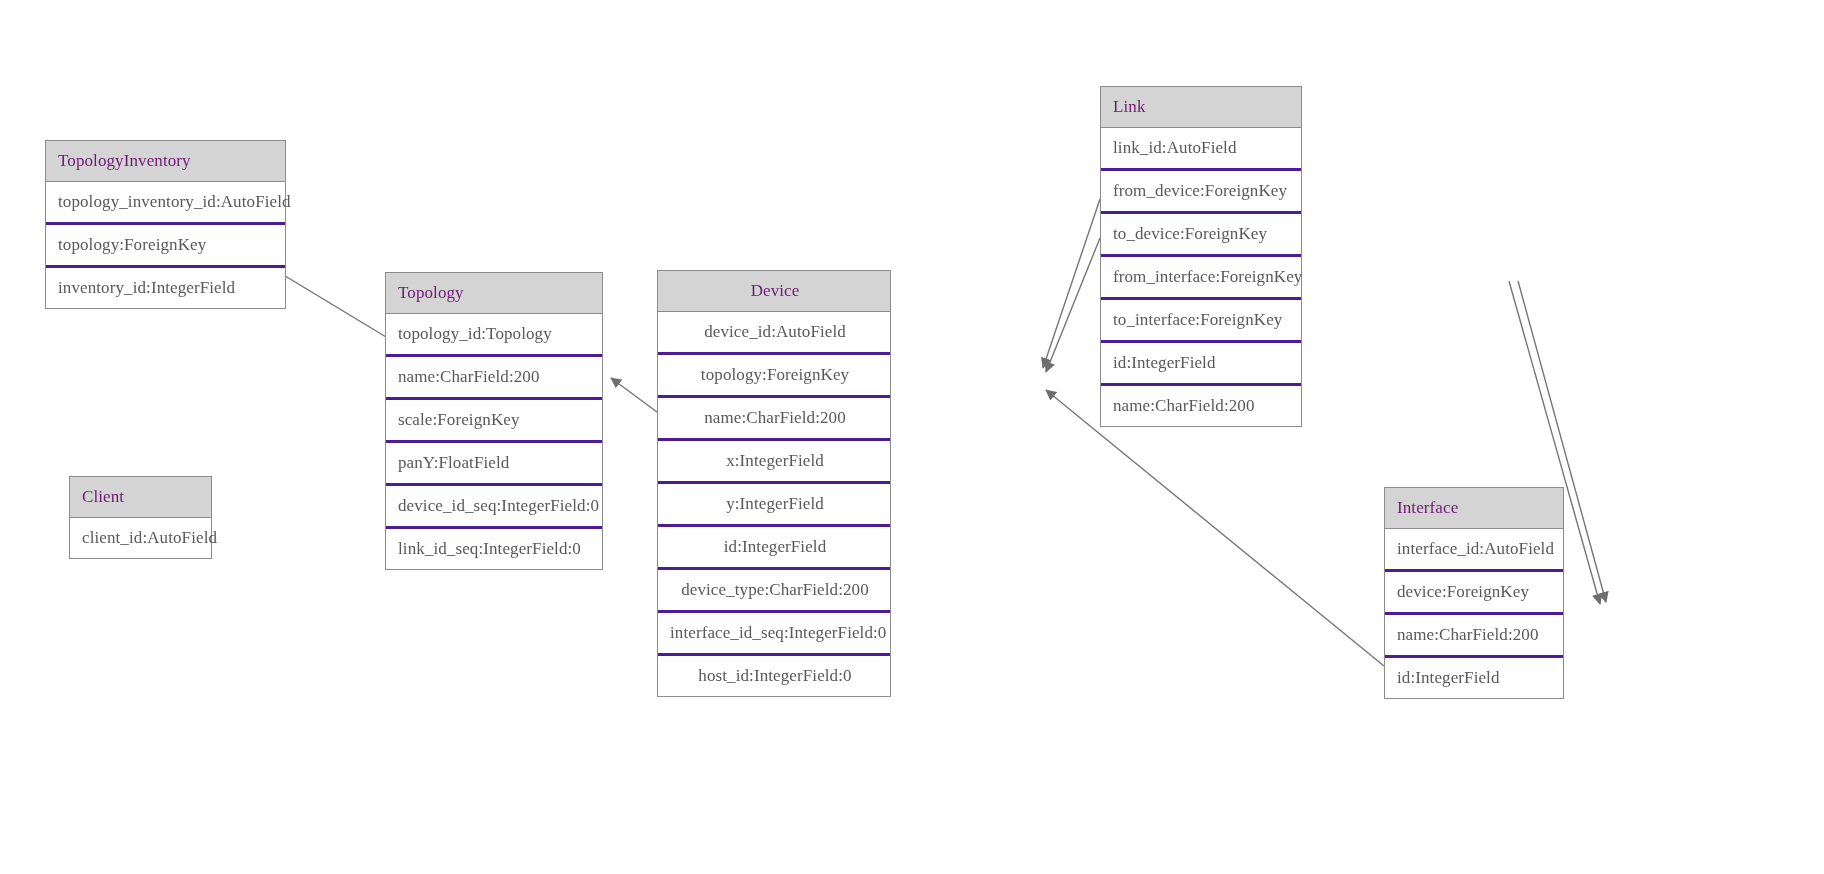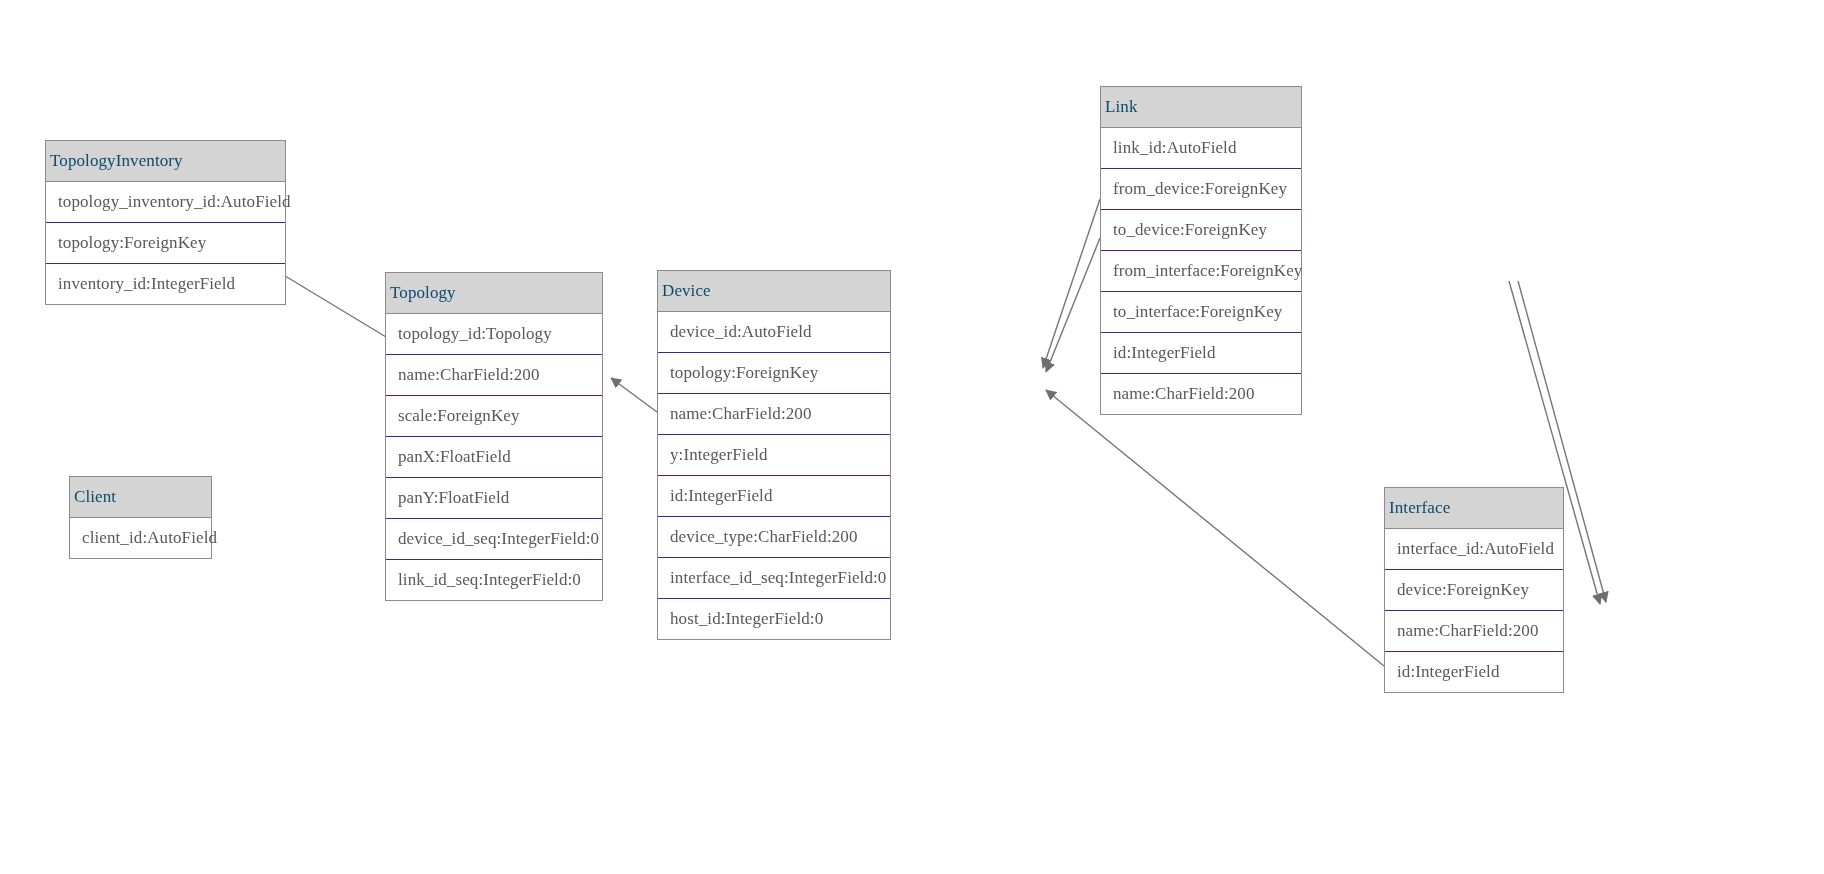--- a/index.html
+++ b/index.html
@@ -28,30 +28,30 @@
     position: absolute;
     box-sizing: border-box;
     border: 1px solid #8c8c8c;
     background: #ffffff;
     z-index: 5;
   }
   .entity-title {
     box-sizing: border-box;
     background: #d4d4d4;
     border-bottom: 1px solid #8c8c8c;
-    color: #0c4a6e;
+    color: #701a75;
     font-size: 17px;
     line-height: 1;
-    padding: 11px 10px 12px 4px;
+    padding: 11px 10px 12px 12px;
     white-space: nowrap;
     letter-spacing: 0.1px;
   }
   .entity-field {
     box-sizing: border-box;
-    border-bottom: 1px solid #4c1d95;
+    border-bottom: 3px solid #4c1d95;
     color: #59595b;
     font-size: 17px;
     line-height: 1;
     padding: 11px 10px 12px 12px;
     white-space: nowrap;
     background: #ffffff;
     letter-spacing: 0.1px;
   }
   .entity-field:last-child {
     border-bottom: none;
@@ -103,30 +103,30 @@
         <div class="entity-title">TopologyInventory</div>
         <div class="entity-field">topology_inventory_id:AutoField</div>
         <div class="entity-field">topology:ForeignKey</div>
         <div class="entity-field">inventory_id:IntegerField</div>
       </div>
       <div class="entity" style="left: 385px; top: 272px; width: 218px;">
         <div class="entity-title">Topology</div>
         <div class="entity-field">topology_id:Topology</div>
         <div class="entity-field">name:CharField:200</div>
         <div class="entity-field">scale:ForeignKey</div>
-        <div class="entity-field">panX:FloatField</div>
         <div class="entity-field">panY:FloatField</div>
         <div class="entity-field">device_id_seq:IntegerField:0</div>
         <div class="entity-field">link_id_seq:IntegerField:0</div>
       </div>
-      <div class="entity" style="left: 657px; top: 270px; width: 234px;">
+      <div class="entity" style="left: 657px; top: 270px; width: 234px; text-align: center;">
         <div class="entity-title">Device</div>
         <div class="entity-field">device_id:AutoField</div>
         <div class="entity-field">topology:ForeignKey</div>
         <div class="entity-field">name:CharField:200</div>
+        <div class="entity-field">x:IntegerField</div>
         <div class="entity-field">y:IntegerField</div>
         <div class="entity-field">id:IntegerField</div>
         <div class="entity-field">device_type:CharField:200</div>
         <div class="entity-field">interface_id_seq:IntegerField:0</div>
         <div class="entity-field">host_id:IntegerField:0</div>
       </div>
       <div class="entity" style="left: 1100px; top: 86px; width: 202px;">
         <div class="entity-title">Link</div>
         <div class="entity-field">link_id:AutoField</div>
         <div class="entity-field">from_device:ForeignKey</div>

